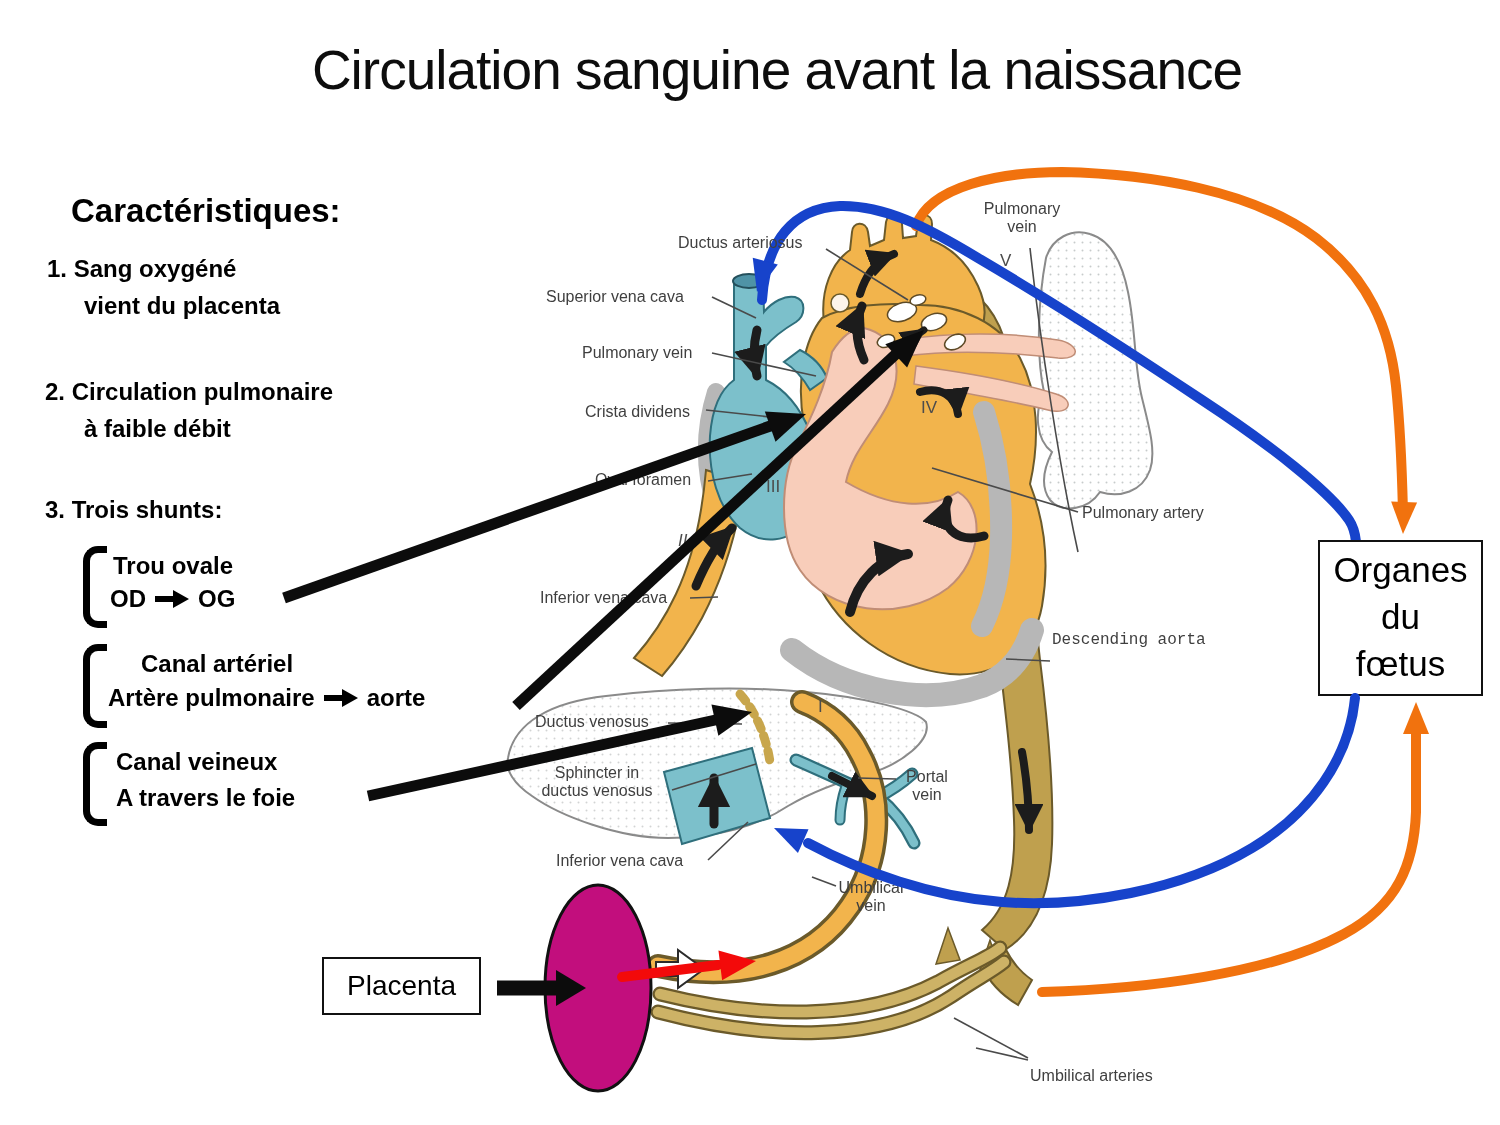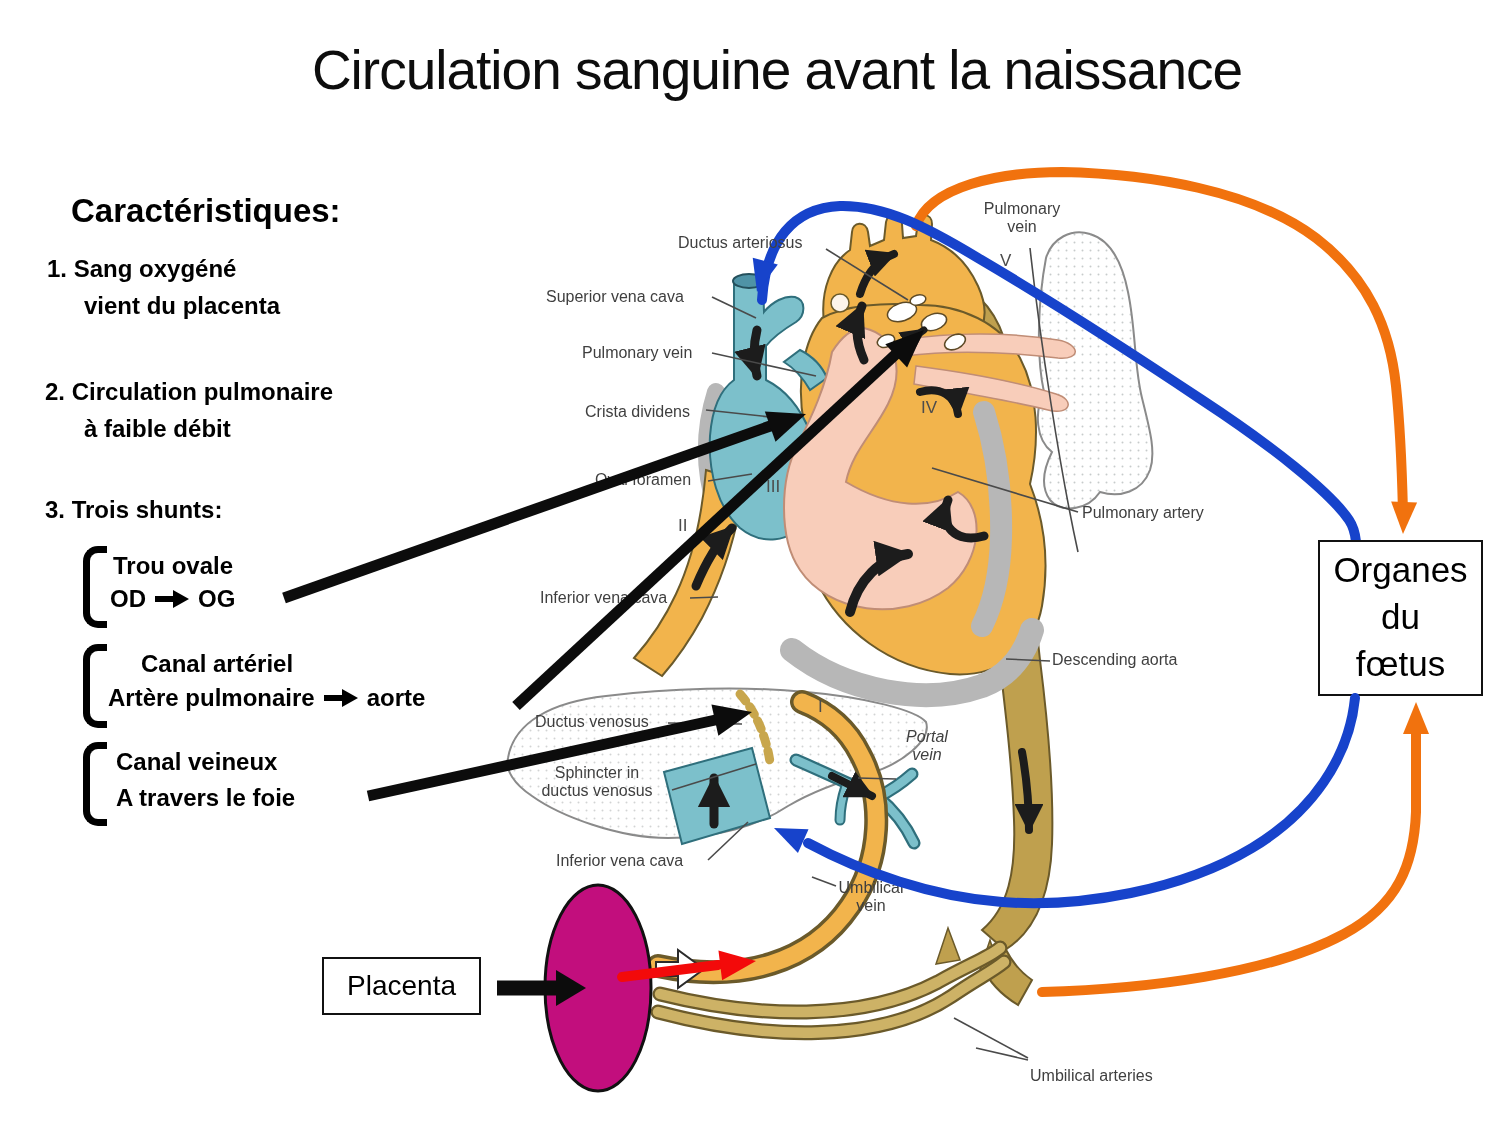--- a/index.html
+++ b/index.html
@@ -231,44 +231,44 @@
     <div class="dlabel" style="left:585px;top:403px;">Crista dividens</div>
     <div class="dlabel" style="left:595px;top:471px;">Oval foramen</div>
     <div class="dlabel" style="left:540px;top:589px;">Inferior vena cava</div>
 
     <div class="dlabel c" style="left:962px;top:200px;width:120px;">
       <span style="display:block">Pulmonary</span>
       <span style="display:block">vein</span>
     </div>
 
     <div class="dlabel" style="left:1082px;top:504px;">Pulmonary artery</div>
-    <div class="dlabel" style="left:1052px;top:651px;">Descending aorta</div>
+    <div class="dlabel" style="left:1052px;top:631px;font-family:Liberation Mono, monospace;">Descending aorta</div>
     <div class="dlabel" style="left:535px;top:713px;">Ductus venosus</div>
 
     <div class="dlabel c" style="left:524px;top:764px;width:146px;">
       <span style="display:block">Sphincter in</span>
       <span style="display:block">ductus venosus</span>
     </div>
 
-    <div class="dlabel c" style="left:896px;top:728px;width:62px;font-style:italic;">
+    <div class="dlabel c" style="left:896px;top:768px;width:62px;">
       <span style="display:block">Portal</span>
       <span style="display:block">vein</span>
     </div>
 
     <div class="dlabel" style="left:556px;top:852px;">Inferior vena cava</div>
 
     <div class="dlabel c" style="left:836px;top:879px;width:70px;">
       <span style="display:block">Umbilical</span>
       <span style="display:block">vein</span>
     </div>
 
     <div class="dlabel" style="left:1030px;top:1051px;margin-top:16px;">Umbilical arteries</div>
 
     <div class="numeral" style="left:818px;top:697px;">I</div>
-    <div class="numeral" style="left:678px;top:516px;">II</div>
+    <div class="numeral" style="left:678px;top:531px;font-style:italic;">II</div>
     <div class="numeral" style="left:766px;top:477px;">III</div>
     <div class="numeral" style="left:921px;top:398px;">IV</div>
     <div class="numeral" style="left:1000px;top:251px;">V</div>
 
     <div class="obox">
       <span style="display:block">Organes</span>
       <span style="display:block">du</span>
       <span style="display:block">fœtus</span>
     </div>
     <div class="pbox">Placenta</div>

